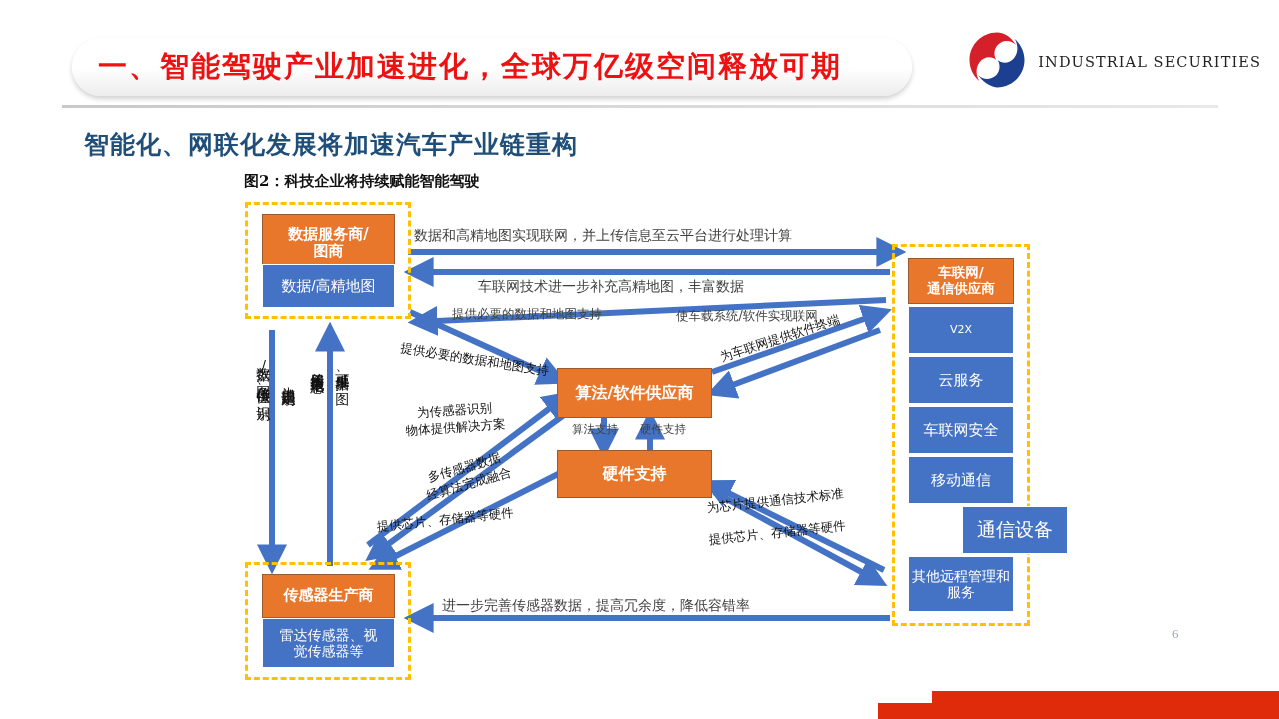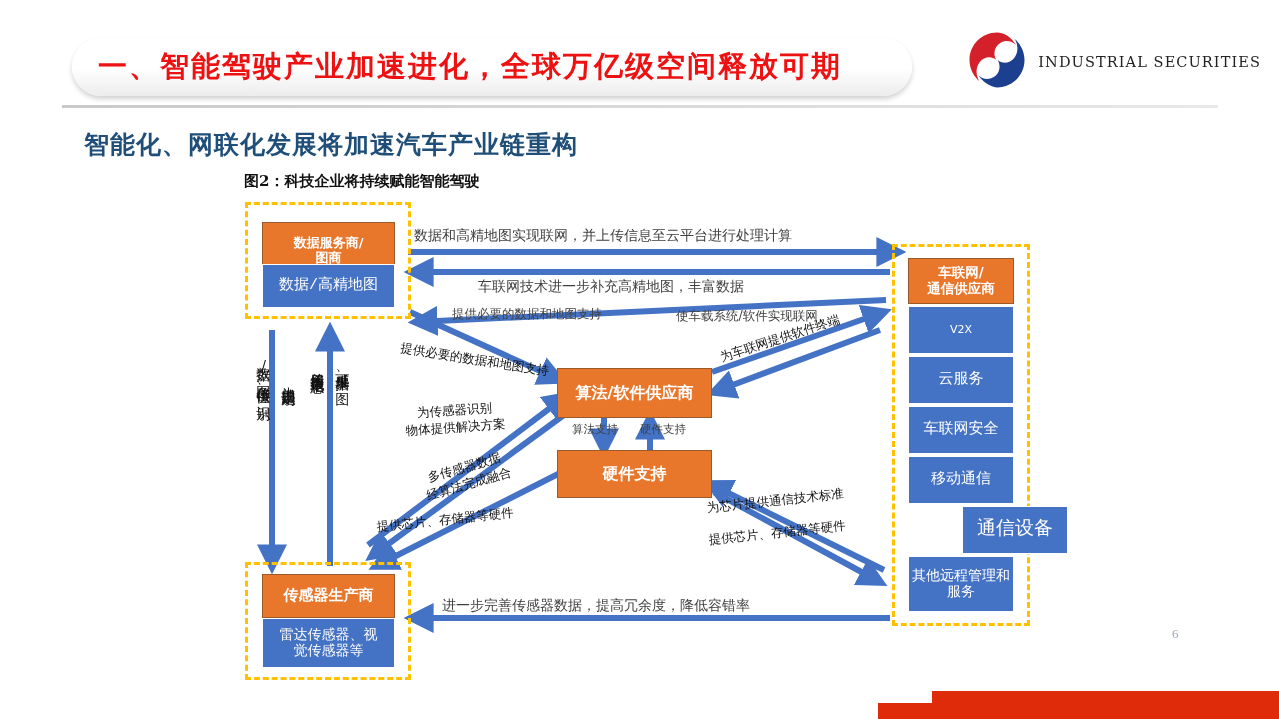--- a/index.html
+++ b/index.html
@@ -41,21 +41,21 @@
   #diagram{position:absolute;left:0;top:0;width:1279px;height:719px;}
   #svg-layer{position:absolute;left:0;top:0;width:1279px;height:719px;}
 
   .dashbox{position:absolute;border:3px dashed #FFC000;box-sizing:border-box;}
 
   .nodebox{position:absolute;box-sizing:border-box;display:flex;align-items:center;
     justify-content:center;text-align:center;color:#ffffff;line-height:1.15;}
   .nb-orange{background:#E8772B;border:1px solid #9c5a2b;font-weight:bold;}
   .nb-blue{background:#4472C4;border:1px solid #ffffff;}
   .han{font-family:"DejaVu Sans","Liberation Sans",sans-serif;}
-  .kai{font-family:Liberation Mono, monospace;}
+  .kai{font-family:Liberation Sans, sans-serif;}
 
   .alabel{position:absolute;color:#404040;white-space:nowrap;
     font-family:"DejaVu Serif","Liberation Serif",serif;font-size:14px;}
   .alabel.sm{font-size:12.5px;}
   .alabel.xs{font-size:11.5px;}
   .vlabel{position:absolute;color:#111;writing-mode:vertical-rl;text-orientation:upright;
     font-family:"DejaVu Serif","Liberation Serif",serif;font-size:14px;line-height:1.05;
     letter-spacing:1px;}
   .rot{position:absolute;color:#111;white-space:nowrap;
     font-family:"DejaVu Serif","Liberation Serif",serif;font-size:12.5px;
@@ -132,21 +132,21 @@
 
       <line x1="330" y1="566" x2="330" y2="330"></line>
 
       <line x1="604" y1="418" x2="604" y2="450"></line>
 
       <line x1="650" y1="450" x2="650" y2="418"></line>
     </g>
   </svg>
 
   <div class="dashbox" style="left:245px;top:202px;width:166px;height:117px;"></div>
-  <div class="nodebox nb-orange han" style="left:262px;top:214px;width:133px;height:58px;font-size:13px;margin-top:8px;">
+  <div class="nodebox nb-orange han" style="left:262px;top:214px;width:133px;height:58px;font-size:15px;">
     <span>
       <span>数据服务商/</span><br>
       <span>图商</span>
     </span>
   </div>
   <div class="nodebox nb-blue kai" style="left:262px;top:264px;width:133px;height:44px;font-size:15px;">
     <span>数据/高精地图</span>
   </div>
 
   <div class="dashbox" style="left:245px;top:562px;width:166px;height:118px;"></div>

